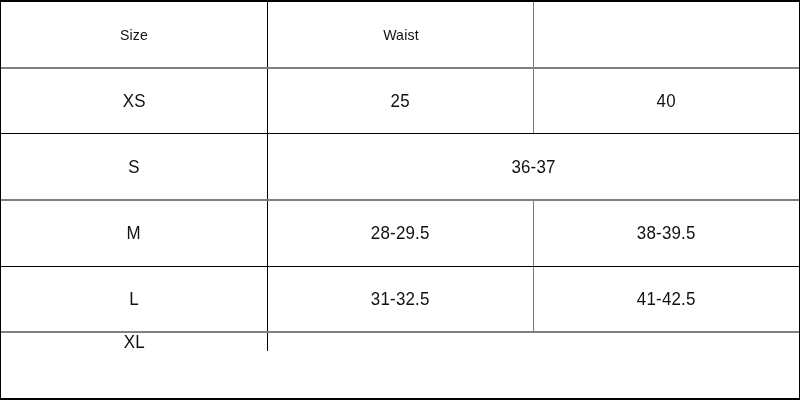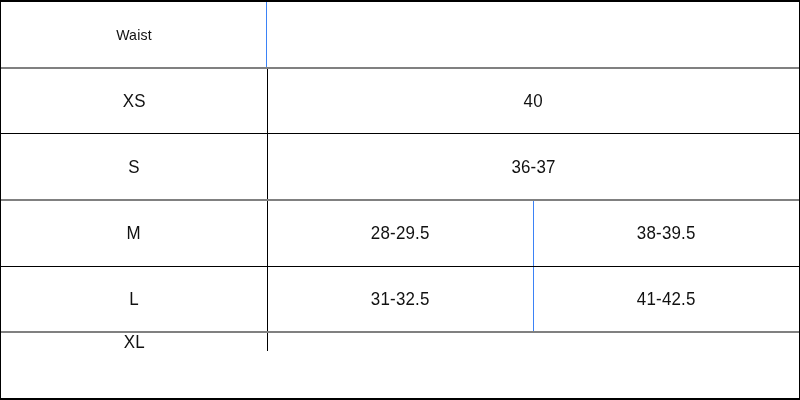--- a/index.html
+++ b/index.html
@@ -73,28 +73,34 @@
     display: inline-block;
     transform: scaleX(0.94);
   }
 </style>
 </head>
 <body>
 
 <div class="size-chart">
 
   <div class="chart-row header-row sep-gray">
+    <div class="chart-cell col-size">
+      <span class="cell-text">Size</span>
+    </div>
     <div class="chart-cell col-waist">
       <span class="cell-text">Waist</span>
     </div>
   </div>
 
   <div class="chart-row sep-black">
     <div class="chart-cell col-size">
       <span class="cell-text">XS</span>
+    </div>
+    <div class="chart-cell col-waist">
+      <span class="cell-text">25</span>
     </div>
     <div class="chart-cell col-hips">
       <span class="cell-text">40</span>
     </div>
   </div>
 
   <div class="chart-row sep-gray">
     <div class="chart-cell col-size">
       <span class="cell-text">S</span>
     </div>

